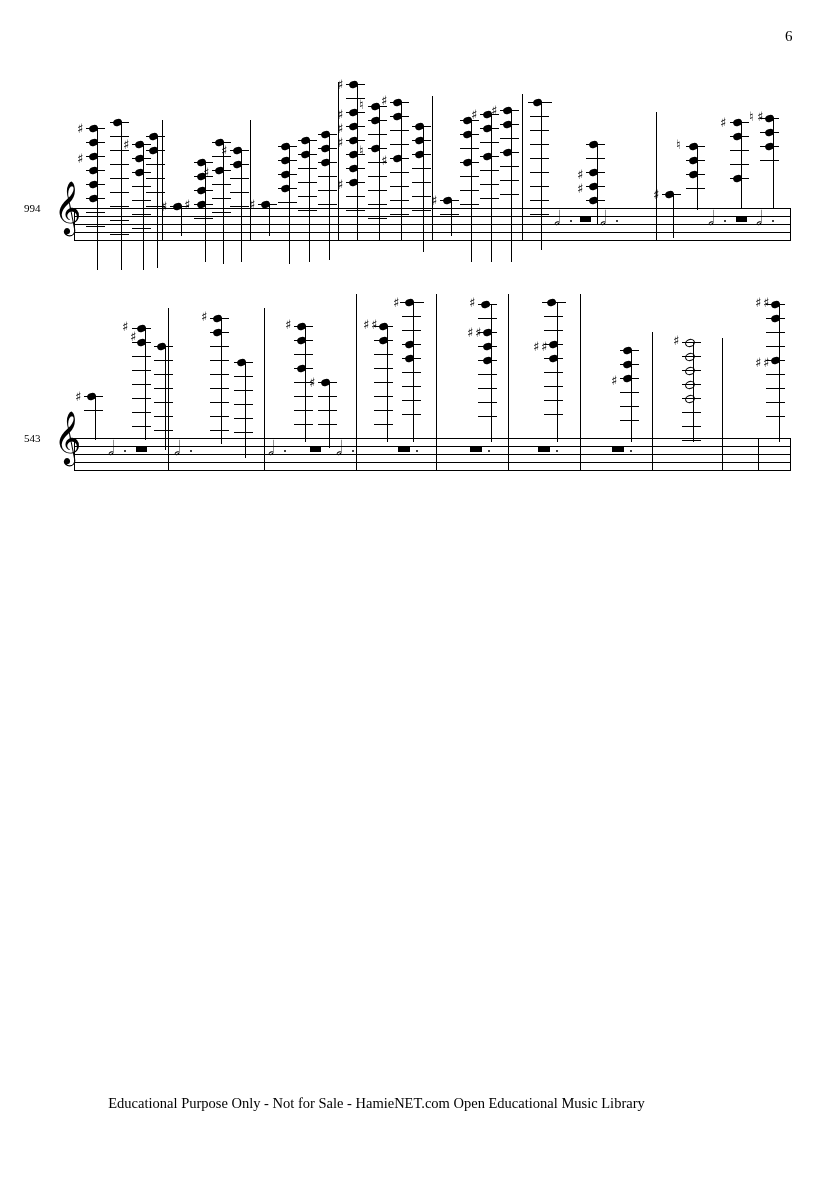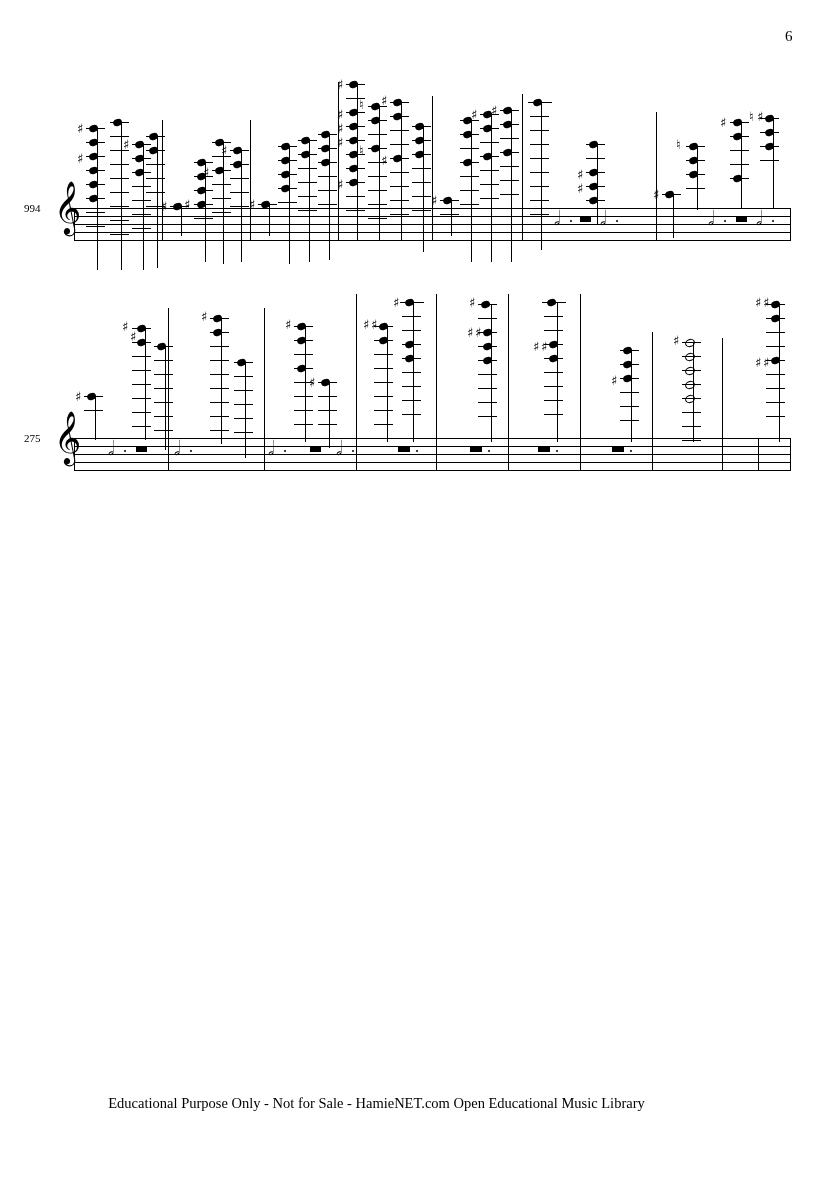--- a/index.html
+++ b/index.html
@@ -559,21 +559,21 @@
       <div class="ledger" style="top:38px;"></div>
         <div class="notehead" style="left:5px; top:35px;"></div>
       <div class="ledger" style="top:52px;"></div>
       <div class="stem" style="left:13px; top:10px; height:90px;"></div>
     </div>
 
   </div>
 
   <div class="system" id="system-2">
 
-    <div class="measure-number" style="left:-22px; top:152px;">275</div>
+    <div class="measure-number" style="left:-22px; top:152px;">543</div>
 
     <div class="clef" style="left:8px; top:134px;">𝄞</div>
 
     <div class="staff" style="top:158px;">
       <div class="ln"></div>
       <div class="ln"></div>
       <div class="ln"></div>
       <div class="ln"></div>
       <div class="ln"></div>
     </div>

